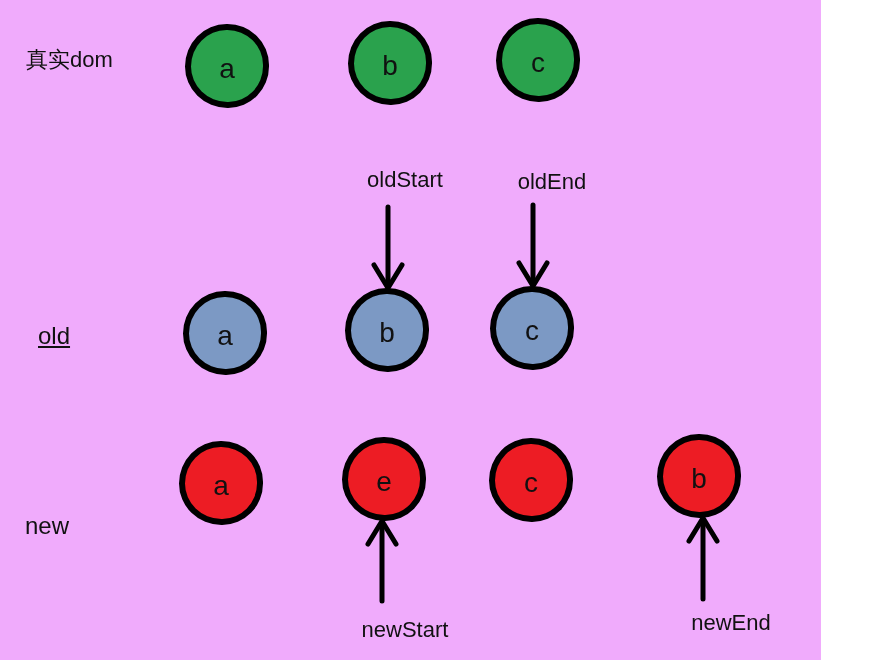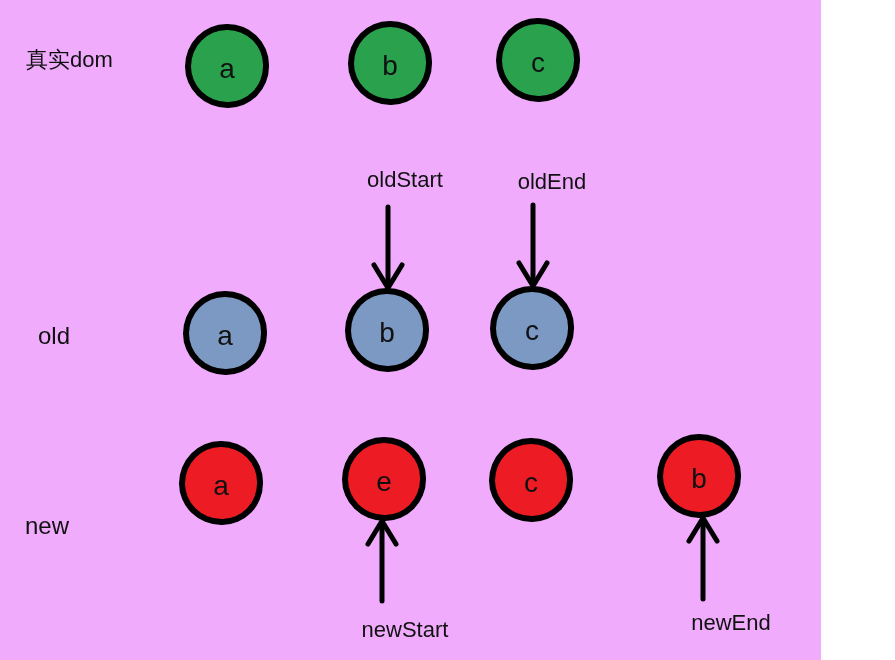--- a/index.html
+++ b/index.html
@@ -57,21 +57,21 @@
     height: 660px;
     pointer-events: none;
   }
 </style>
 </head>
 <body>
 
 <div class="canvas">
 
   <div class="row-label cjk" style="left:26px; top:48px;">真实dom</div>
-  <div class="row-label" style="left:38px; top:323px;">old</div>
+  <div class="row-label" style="left:38px; top:323px;text-decoration:underline;">old</div>
   <div class="row-label" style="left:25px; top:473px;margin-top:40px;">new</div>
 
   <div class="node" style="left: 185px; top: 24px; background: rgb(42, 162, 77);">
     <span class="letter">a</span>
   </div>
   <div class="node" style="left: 348px; top: 21px; background: rgb(42, 162, 77);">
     <span class="letter">b</span>
   </div>
   <div class="node" style="left: 496px; top: 18px; background: rgb(42, 162, 77);">
     <span class="letter">c</span>

